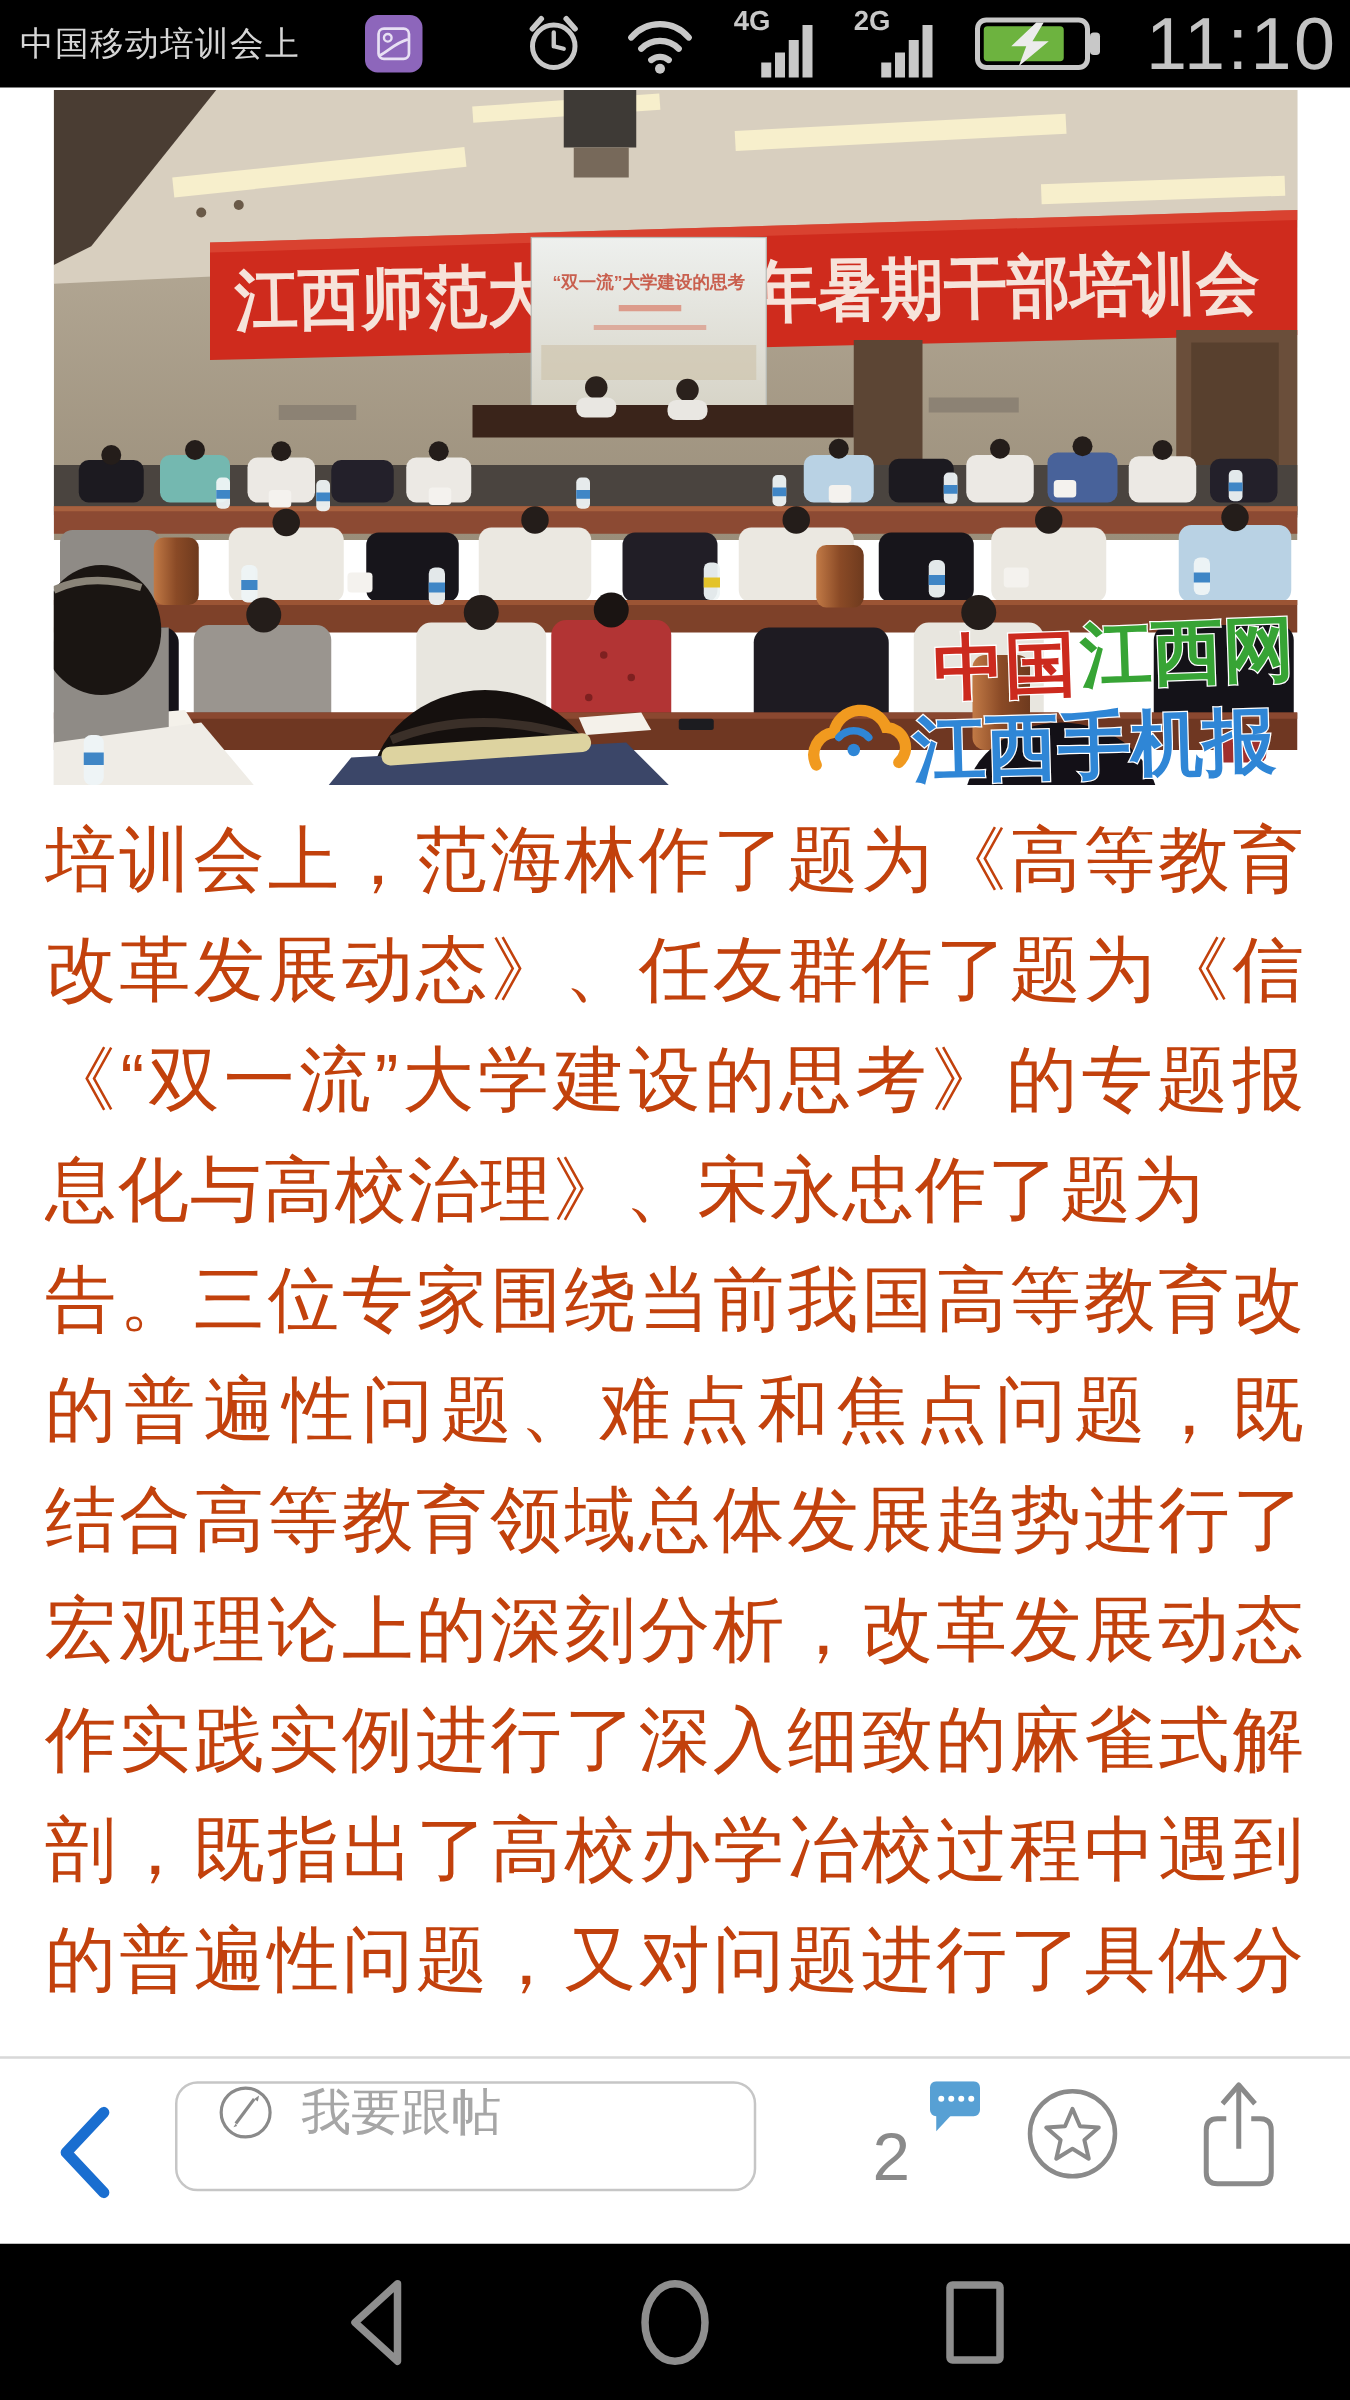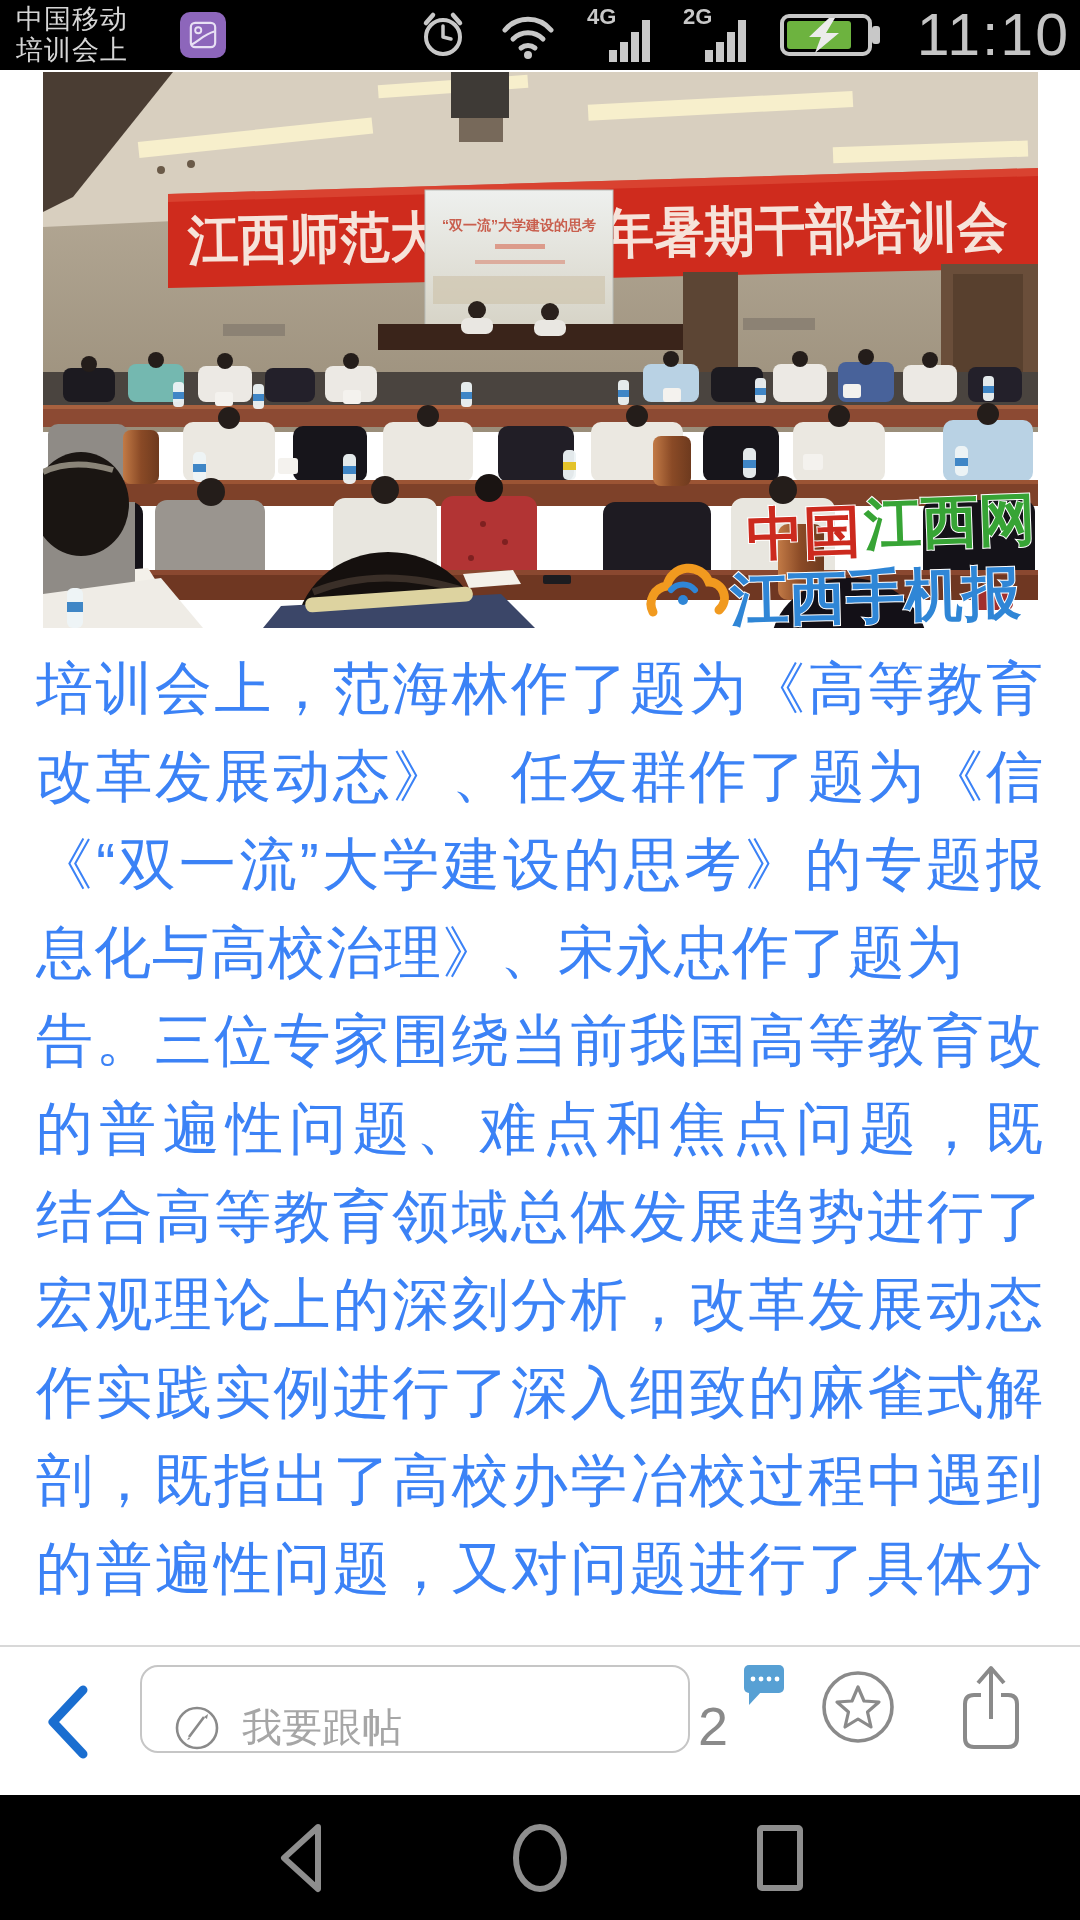--- a/index.html
+++ b/index.html
@@ -5,48 +5,48 @@
   html,body{margin:0;padding:0;}
   body{
     width:1080px;height:1920px;position:relative;overflow:hidden;
     background:#ffffff;font-family:"Liberation Sans",sans-serif;
   }
   
   .status-bar{
     position:absolute;top:0;left:0;width:1080px;height:70px;background:#000;
     display:flex;align-items:center;
   }
-  .carrier{padding-left:16px;display:flex;flex-direction:column;justify-content:center;}
+  .carrier{padding-left:16px;display:flex;flex-direction:row;justify-content:center;}
   .carrier span{font-size:27px;line-height:31px;color:#d6d6d6;letter-spacing:1px;}
   .notif-icon{
     width:46px;height:46px;border-radius:10px;background:#8d66bb;margin-left:52px;
     display:flex;align-items:center;justify-content:center;
   }
   .sb-right{margin-left:auto;display:flex;align-items:flex-end;gap:30px;padding-right:10px;height:70px;align-items:center;}
   .sb-time{font-size:59px;color:#c4c4c4;letter-spacing:2px;padding-left:4px;}
   .sig{display:flex;align-items:flex-end;}
   
   .photo-wrap{position:absolute;top:72px;left:43px;width:995px;height:556px;}
   .photo-wrap svg{display:block;}
   
   .article{position:absolute;top:644px;left:36px;width:1008px;}
   .article-line{
-    font-size:57px;line-height:88px;color:#3b82f6;white-space:nowrap;overflow:hidden;
+    font-size:57px;line-height:88px;color:#c2410c;white-space:nowrap;overflow:hidden;
     text-align:justify;text-align-last:justify;letter-spacing:1px;
   }
   .article-line.line-left{text-align-last:left;}
   
   .toolbar{
     position:absolute;top:1645px;left:0;width:1080px;height:150px;background:#fff;
     border-top:2px solid #d8d8d8;box-sizing:content-box;
   }
   .back-btn{position:absolute;left:44px;top:34px;width:50px;height:82px;display:flex;align-items:center;}
   .comment-input{
-    position:absolute;left:140px;top:18px;width:550px;height:88px;box-sizing:border-box;
-    border:2px solid #c6c6c6;border-radius:18px;display:flex;align-items:flex-end;
+    position:absolute;left:140px;top:18px;width:465px;height:88px;box-sizing:border-box;
+    border:2px solid #c6c6c6;border-radius:18px;display:flex;align-items:flex-start;
     padding-left:32px;background:#fff;
   }
   .comment-input input{
     border:none;outline:none;font-size:40px;color:#555;margin-left:20px;width:360px;
     font-family:"Liberation Sans",sans-serif;background:transparent;
   }
   .comment-input input::placeholder{color:#a6a6a6;opacity:1;}
   .comment-count{position:absolute;left:698px;top:20px;width:110px;height:110px;}
   .comment-count .num{font-size:54px;color:#8a8a8a;position:absolute;left:0;top:28px;}
   .comment-count .bubble{position:absolute;left:40px;top:-2px;}

